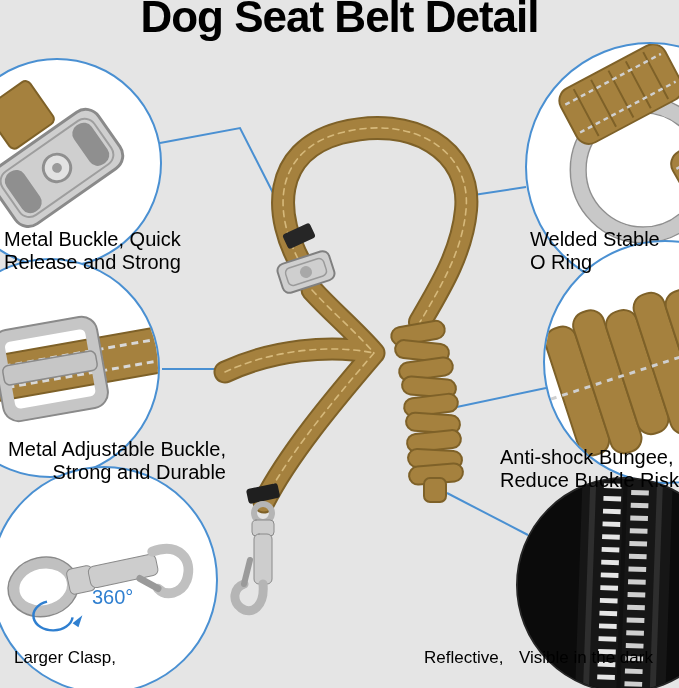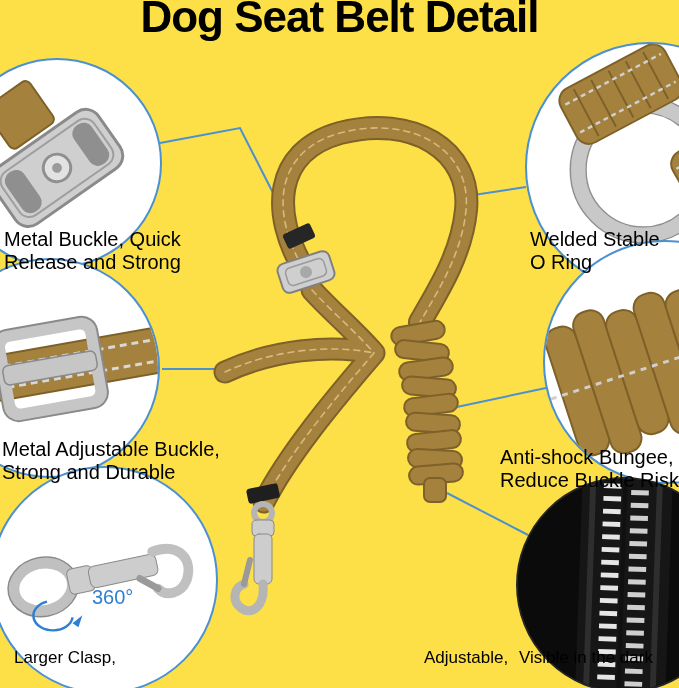--- a/index.html
+++ b/index.html
@@ -1,26 +1,26 @@
 <!DOCTYPE html>
 <html><head>
 <meta charset="utf-8">
 <style>
   html,body{margin:0;padding:0;background:#fff}
-  .canvas{position:relative;width:679px;height:688px;background:#fde047;overflow:hidden;
+  .canvas{position:relative;width:679px;height:688px;background:#e5e5e5;overflow:hidden;
           font-family:"Liberation Sans",sans-serif;color:#000}
   .title{position:absolute;left:0;top:-8px;width:100%;margin:0;text-align:center;
          font-size:44px;font-weight:800;letter-spacing:-1px;z-index:5}
   .circle{position:absolute;border-radius:50%;border:2px solid #4a90d2;overflow:hidden;
           background:#fff;box-sizing:border-box;z-index:1}
   .circle svg{display:block;width:100%;height:100%}
   .circle.dark{background:#0b0b0b;border-color:#262626}
   .overlay{position:absolute;left:0;top:0;z-index:2;pointer-events:none}
   .label{position:absolute;z-index:3;font-size:20px;line-height:23px;white-space:nowrap}
-  .label.centered{text-align:left;white-space:nowrap}
+  .label.centered{text-align:right;white-space:nowrap}
   .ln{display:block}
   .caption{position:absolute;z-index:3;font-size:17px;white-space:nowrap;top:648px}
   .badge-360{position:absolute;z-index:4;font-size:20px;color:#2f7fd0;white-space:nowrap}
 </style>
 </head>
 <body>
 
 <div class="canvas">
 
   <h1 class="title">Dog Seat Belt Detail</h1>
@@ -221,16 +221,16 @@
     <span class="ln">Metal Adjustable Buckle,</span>
     <span class="ln">Strong and Durable</span>
   </div>
 
   <div class="label" style="left:500px;top:446px">
     <span class="ln">Anti-shock Bungee,</span>
     <span class="ln">Reduce Buckle Risk</span>
   </div>
 
   <span class="caption" style="left:14px">Larger Clasp,</span>
-  <span class="caption" style="left:424px">Adjustable,</span>
+  <span class="caption" style="left:424px">Reflective,</span>
   <span class="caption" style="left:519px">Visible in the dark</span>
 
 </div>
 
 </body></html>

